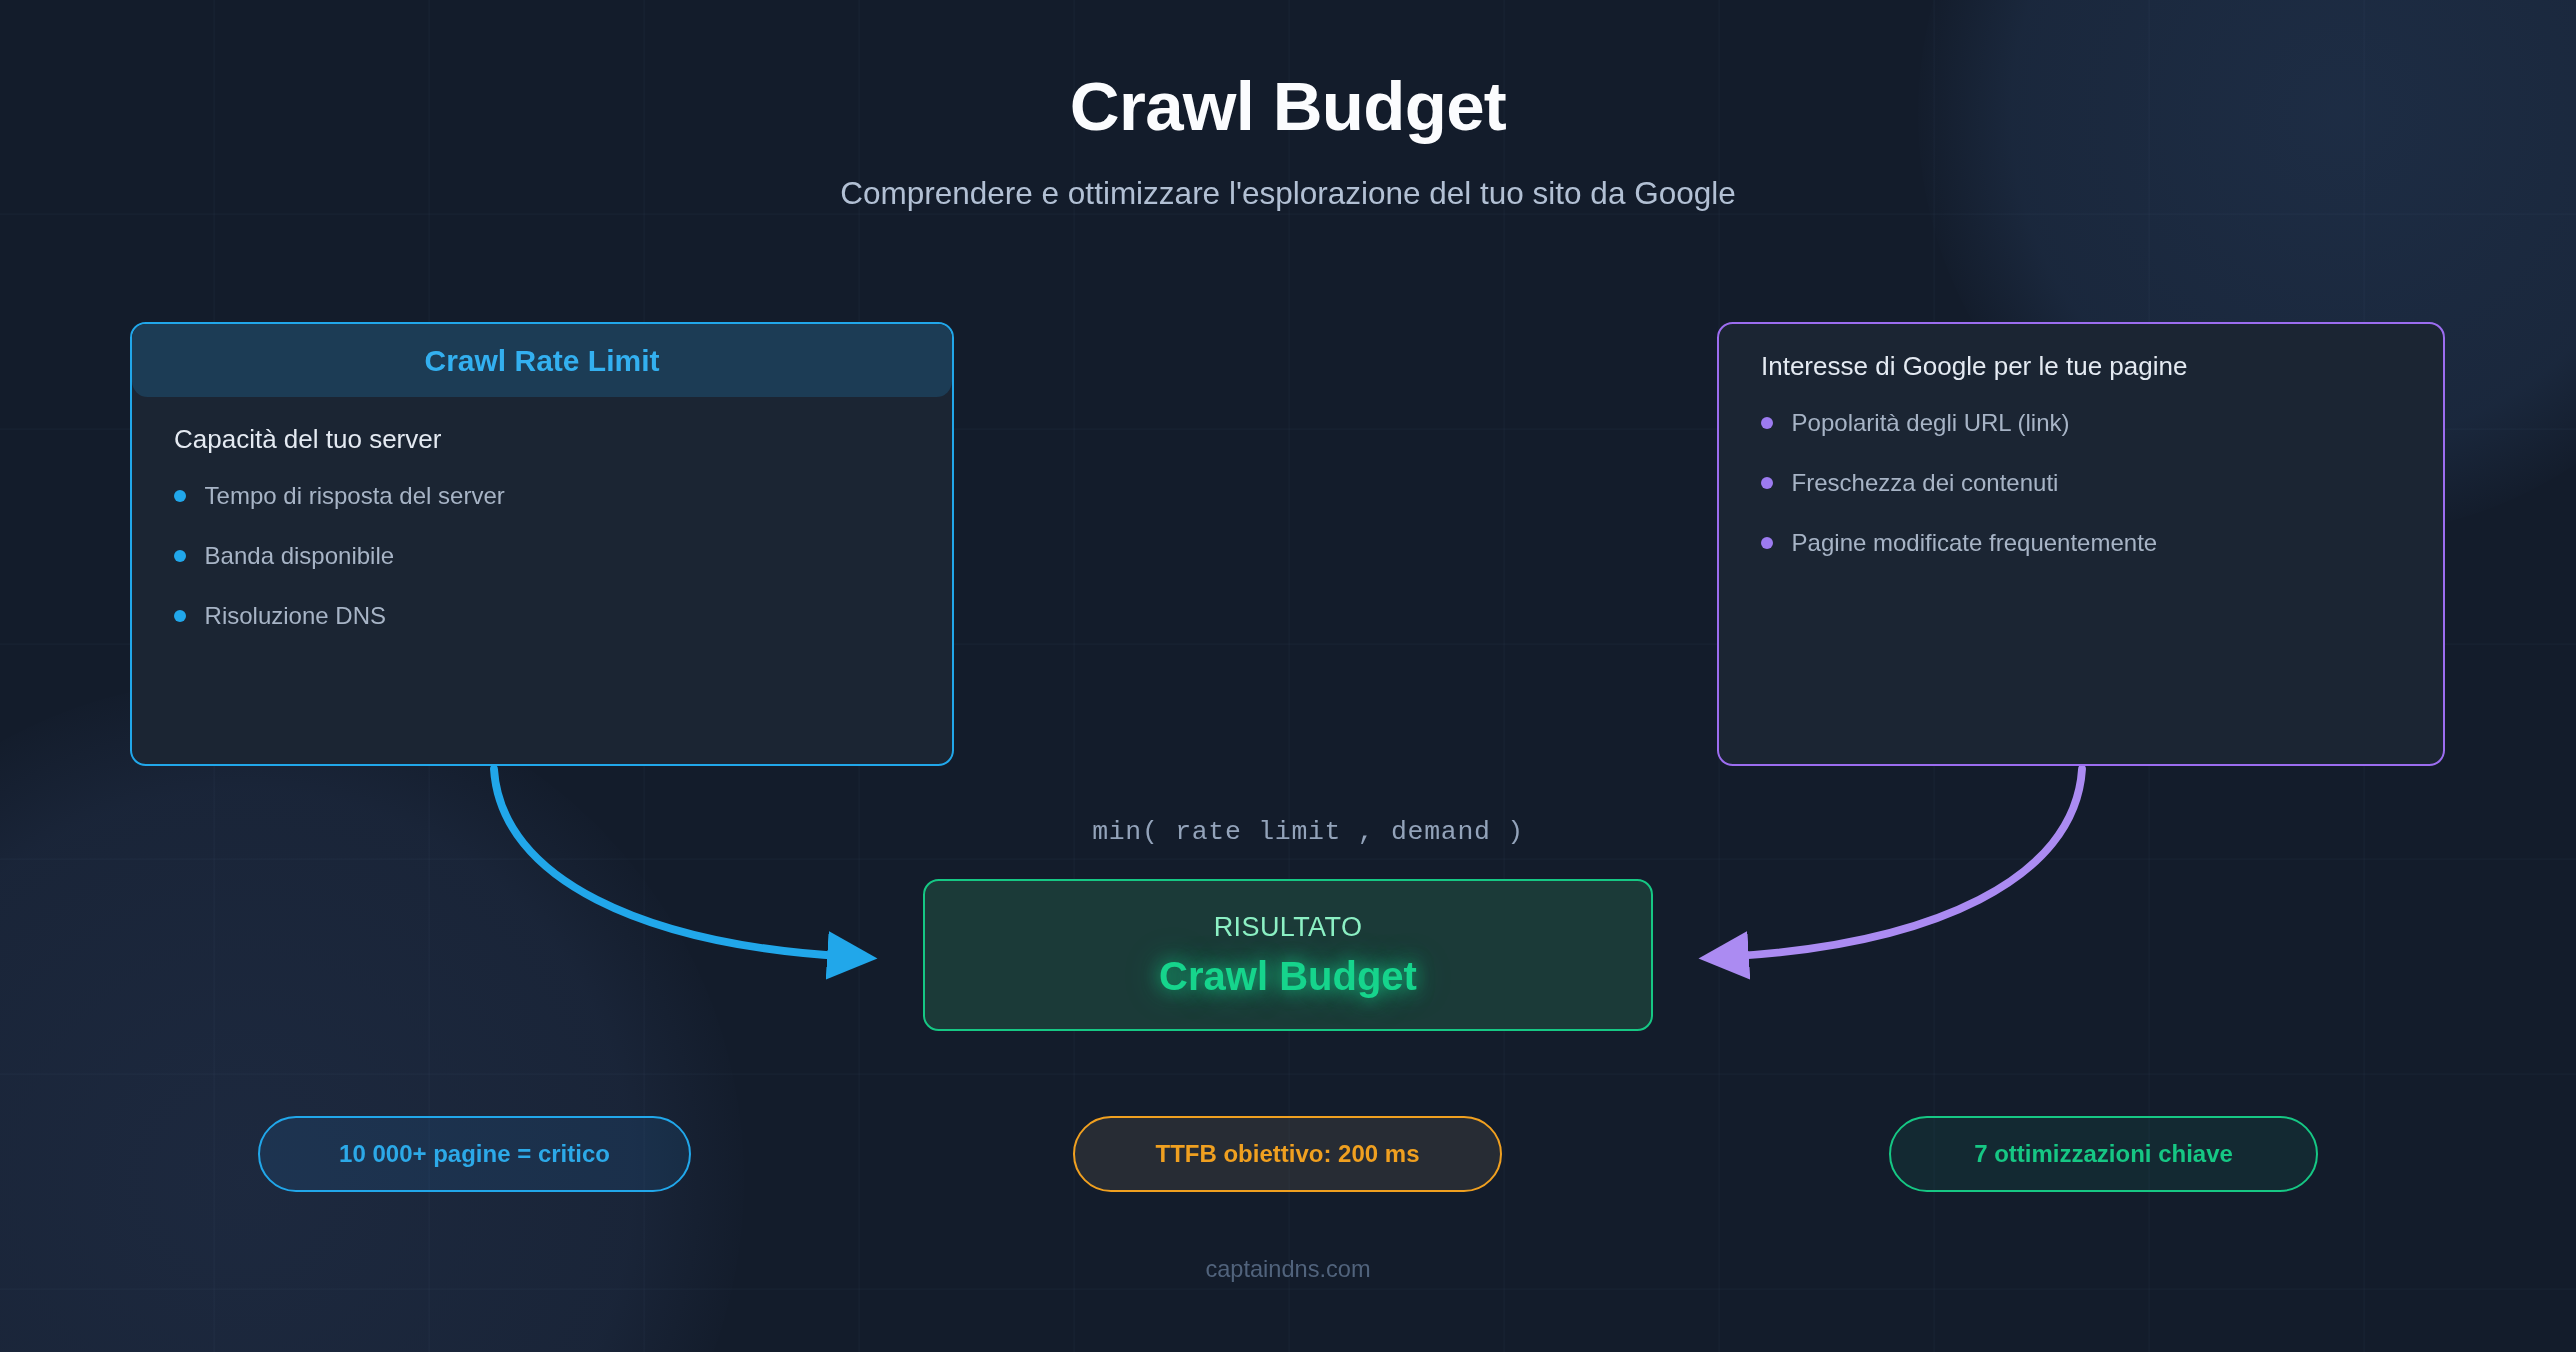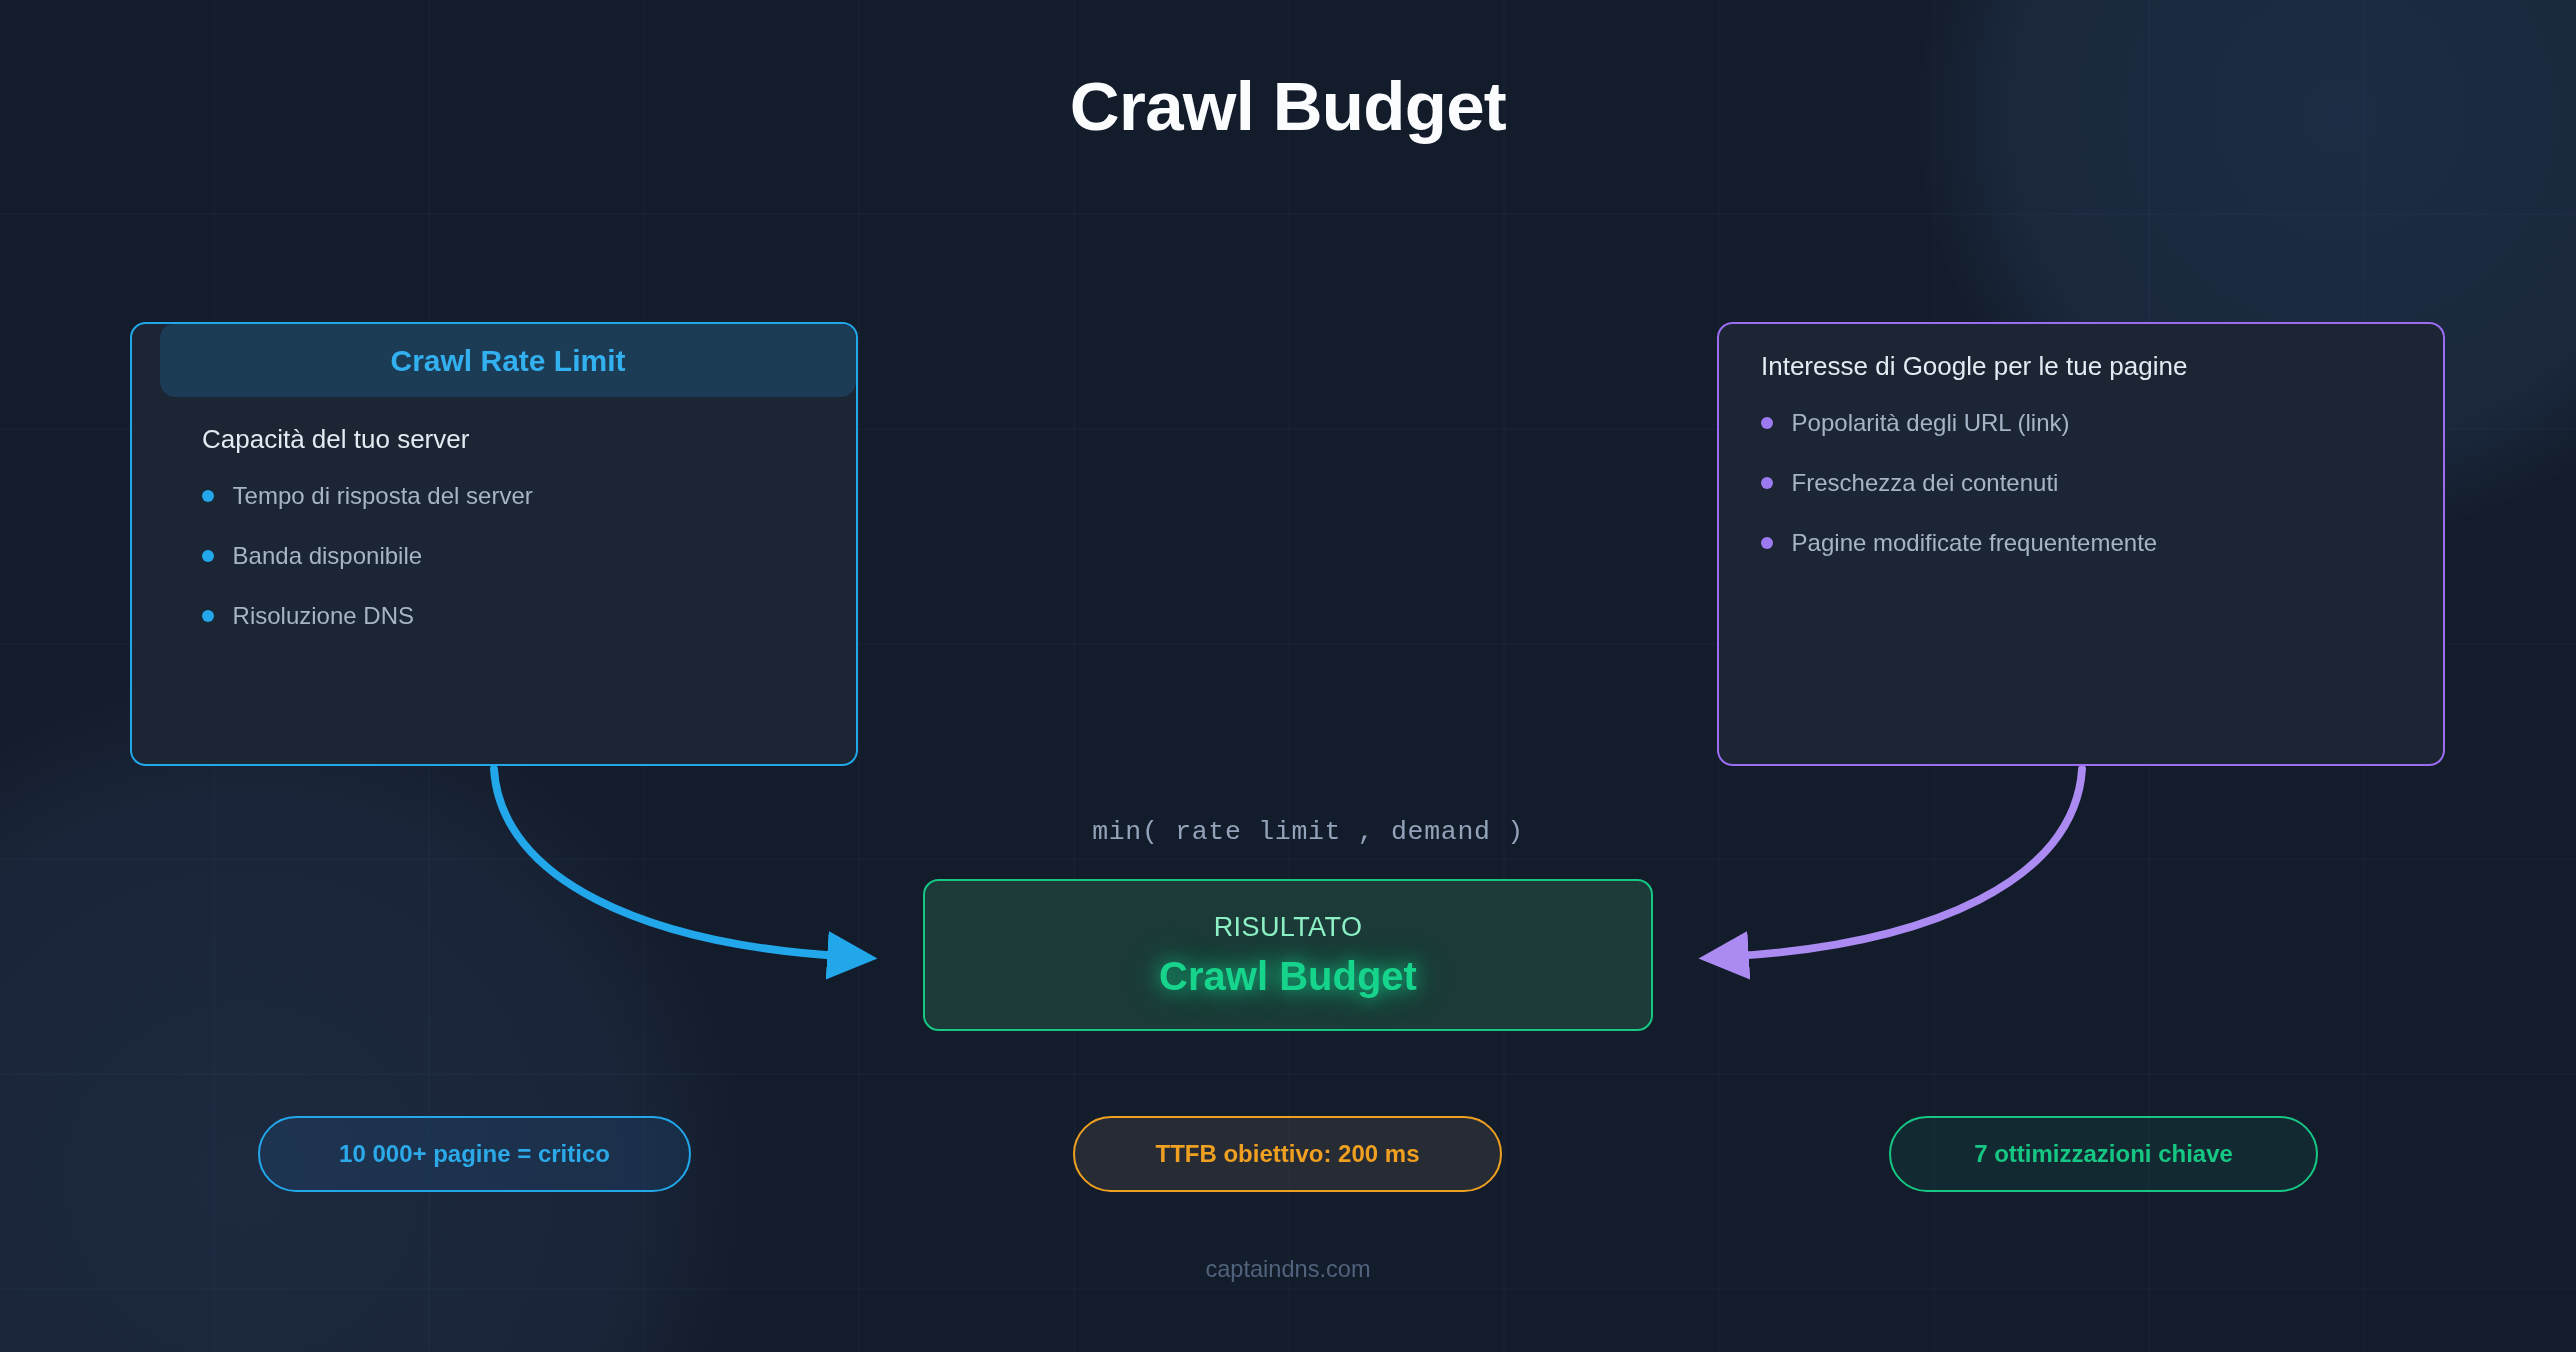--- a/index.html
+++ b/index.html
@@ -101,24 +101,23 @@
   }
   .dot {
     width:12px; height:12px;
     border-radius:50%;
     margin-right:18.6px;
     flex:0 0 auto;
   }
 
   #card-rate {
     left:130px; top:322px;
-    width:728px; height:444px;
+    width:824px; height:444px;
     border:2.5px solid #21a7ea;
     background:#1b2533;
-    padding-left:28px;
   }
   #card-rate .card-head { background:#1c3c55; }
   #card-rate .card-head-title { color:#33b0f0; }
   #card-rate .dot { background:#21a7ea; }
 
   #card-demand {
     left:1717px; top:322px;
     width:728px; height:444px;
     border:2.5px solid #9c6df0;
     background:#1b2533;
@@ -222,20 +221,21 @@
 <body>
 
 <div id="stage">
 
   <div class="glow" id="glow-tr"></div>
   <div class="glow" id="glow-bl"></div>
   <div id="grid"></div>
 
   <div id="header">
     <div id="page-title">Crawl Budget</div>
+    <div id="page-subtitle">Comprendere e ottimizzare l'esplorazione del tuo sito da Google</div>
   </div>
 
   <svg id="arrows" width="2576" height="1352" viewBox="0 0 3600 1890">
     <defs>
       <marker id="head-blue" markerWidth="7" markerHeight="7" refX="2.2" refY="3.5" orient="auto" markerUnits="strokeWidth">
         <path d="M0,0.4 L6.4,3.5 L0,6.6 Z" fill="#21a7ea"></path>
       </marker>
       <marker id="head-purple" markerWidth="7" markerHeight="7" refX="2.2" refY="3.5" orient="auto" markerUnits="strokeWidth">
         <path d="M0,0.4 L6.4,3.5 L0,6.6 Z" fill="#ab8bf2"></path>
       </marker>

